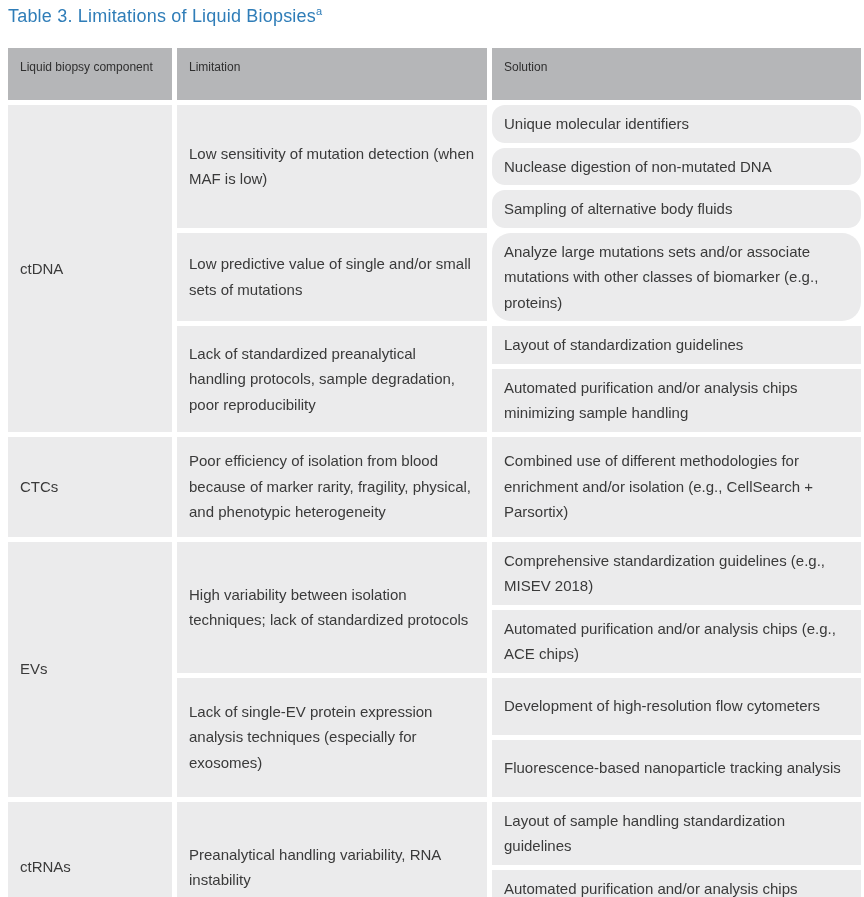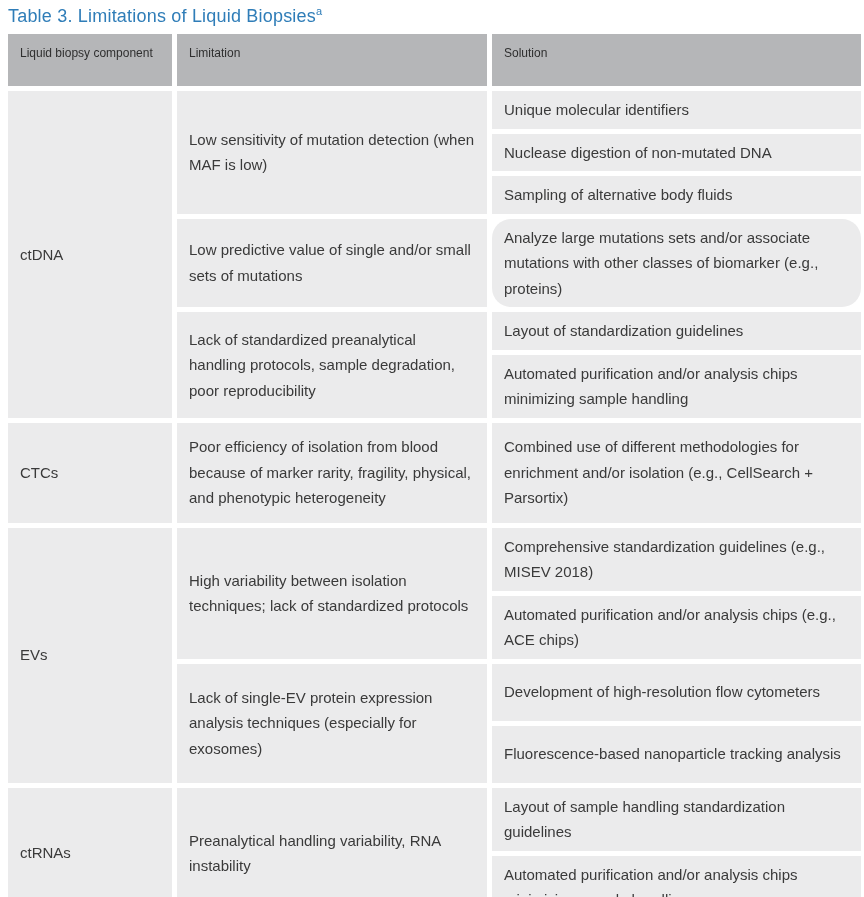--- a/index.html
+++ b/index.html
@@ -7,21 +7,21 @@
   body {
     width: 864px;
     font-family: "Liberation Sans", "DejaVu Sans", sans-serif;
     color: #3a3a3a;
     padding: 5px 6px 10px 8px;
   }
   .title {
     font-size: 18px;
     font-weight: 400;
     color: #2f7db8;
-    margin: 0 0 2px 0;
+    margin: 0 0 16px 0;
     letter-spacing: 0.2px;
   }
   .title sup { font-size: 11px; }
   table.biopsy {
     border-collapse: separate;
     border-spacing: 5px 5px;
     width: 858px;
     margin-left: -5px; 
     table-layout: fixed;
   }
@@ -39,21 +39,21 @@
     line-height: 1.7;
     height: 52px;
   }
   td {
     background: #ebebec;
     font-size: 15px;
     line-height: 1.7;
     vertical-align: middle;
     padding: 6px 12px;
   }
-  tr.h33  td.sol { height: 33px; }
+  tr.h33  td.sol { height: 33px; border-radius: 13px; }
   tr.h80  td.sol { height: 80px; border-radius: 19px; }
   tr.h30  td.sol { height: 30px; }
   tr.h60  td.sol { height: 60px; }
   tr.h100 td.sol { height: 100px; }
   tr.h57  td.sol { height: 57px; }
   tr.h52  td.sol { height: 52px; }
 </style>
 </head>
 <body>
 

